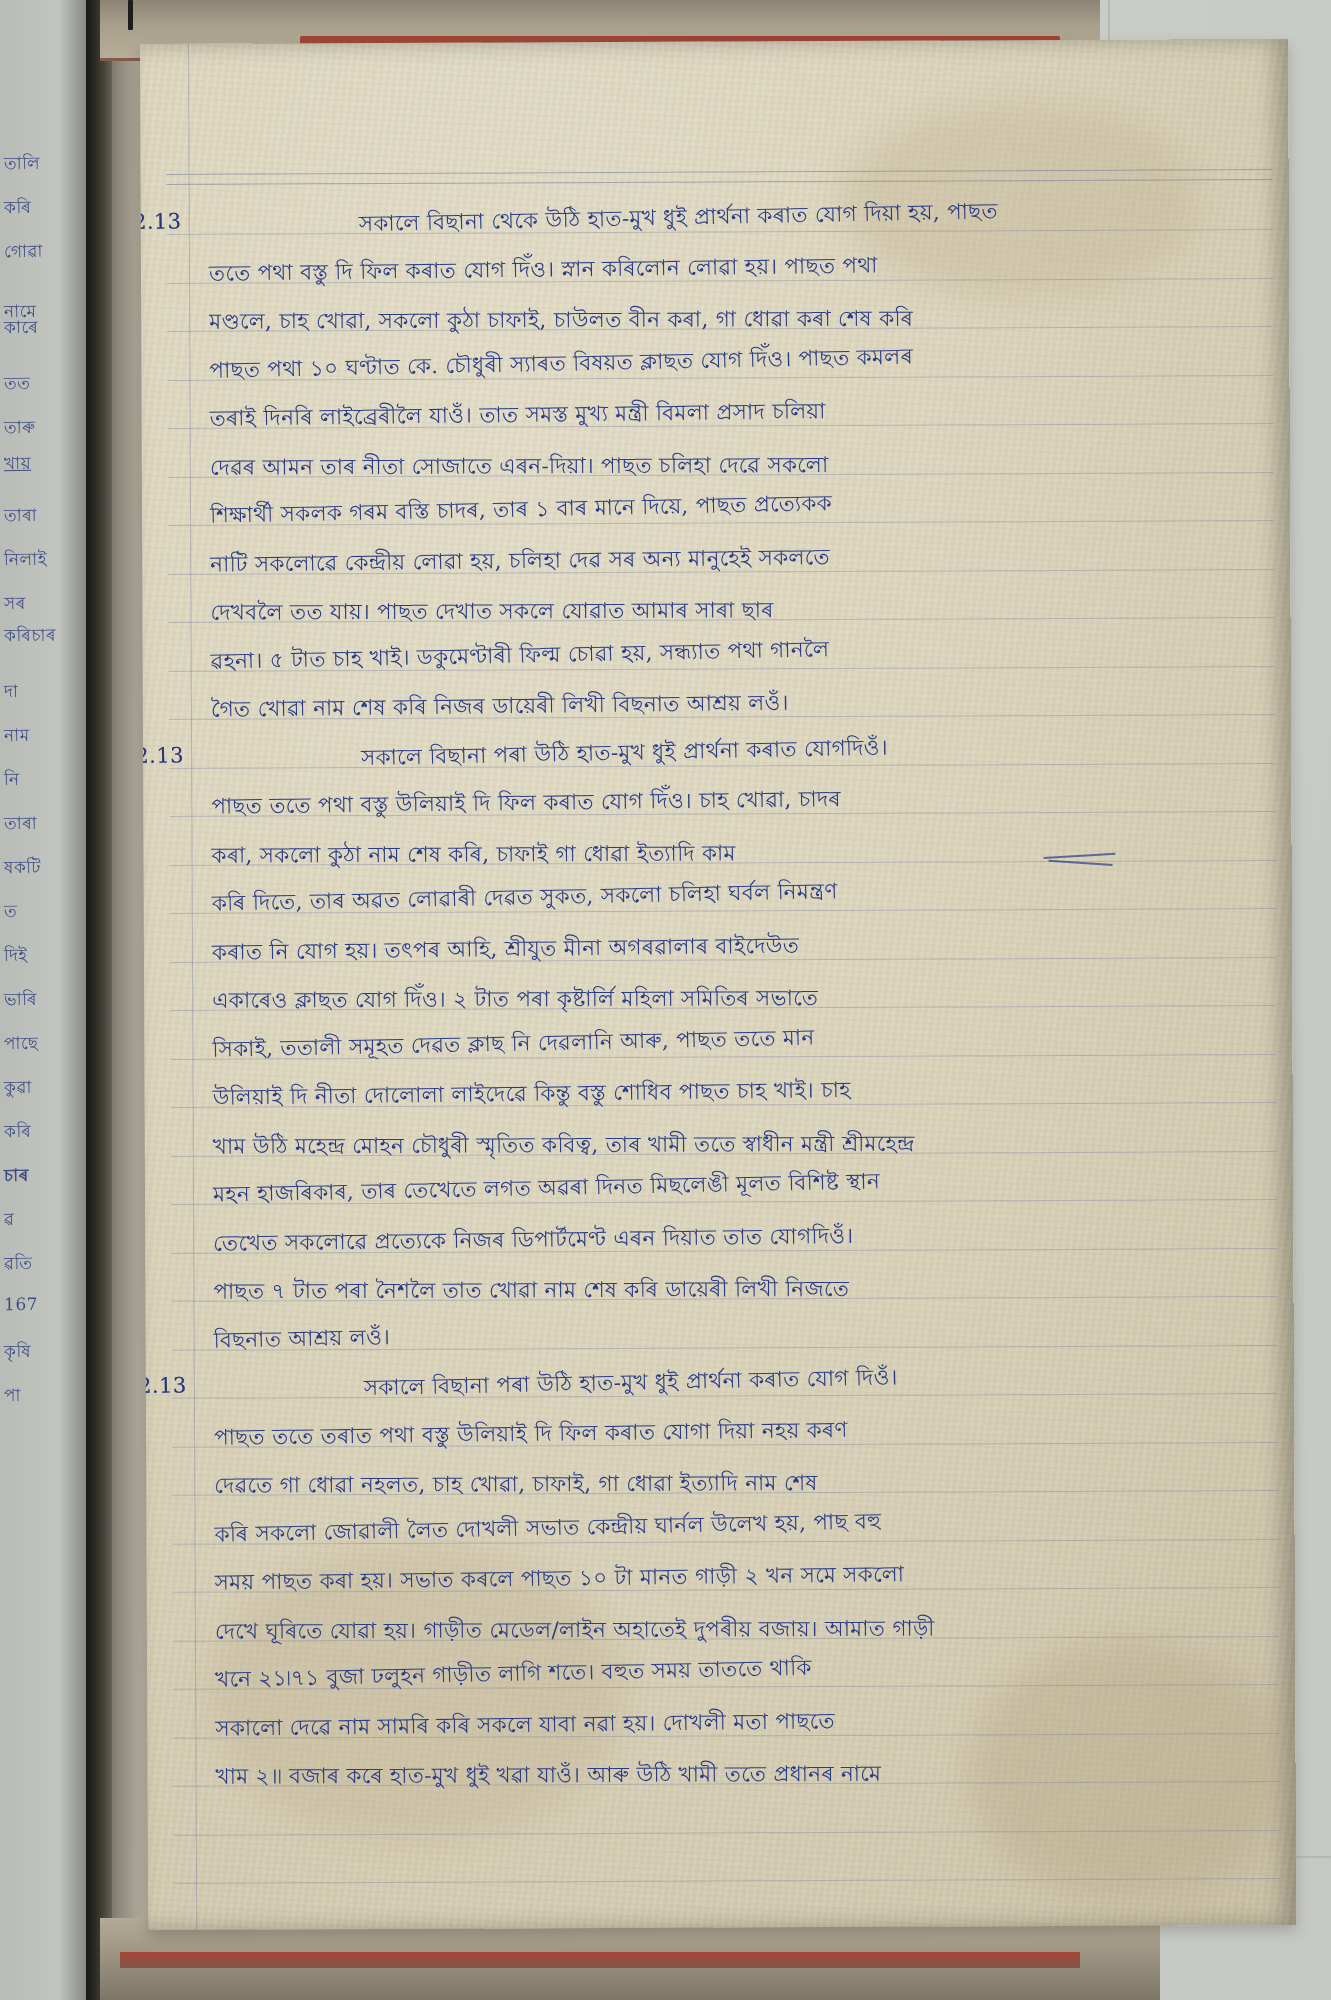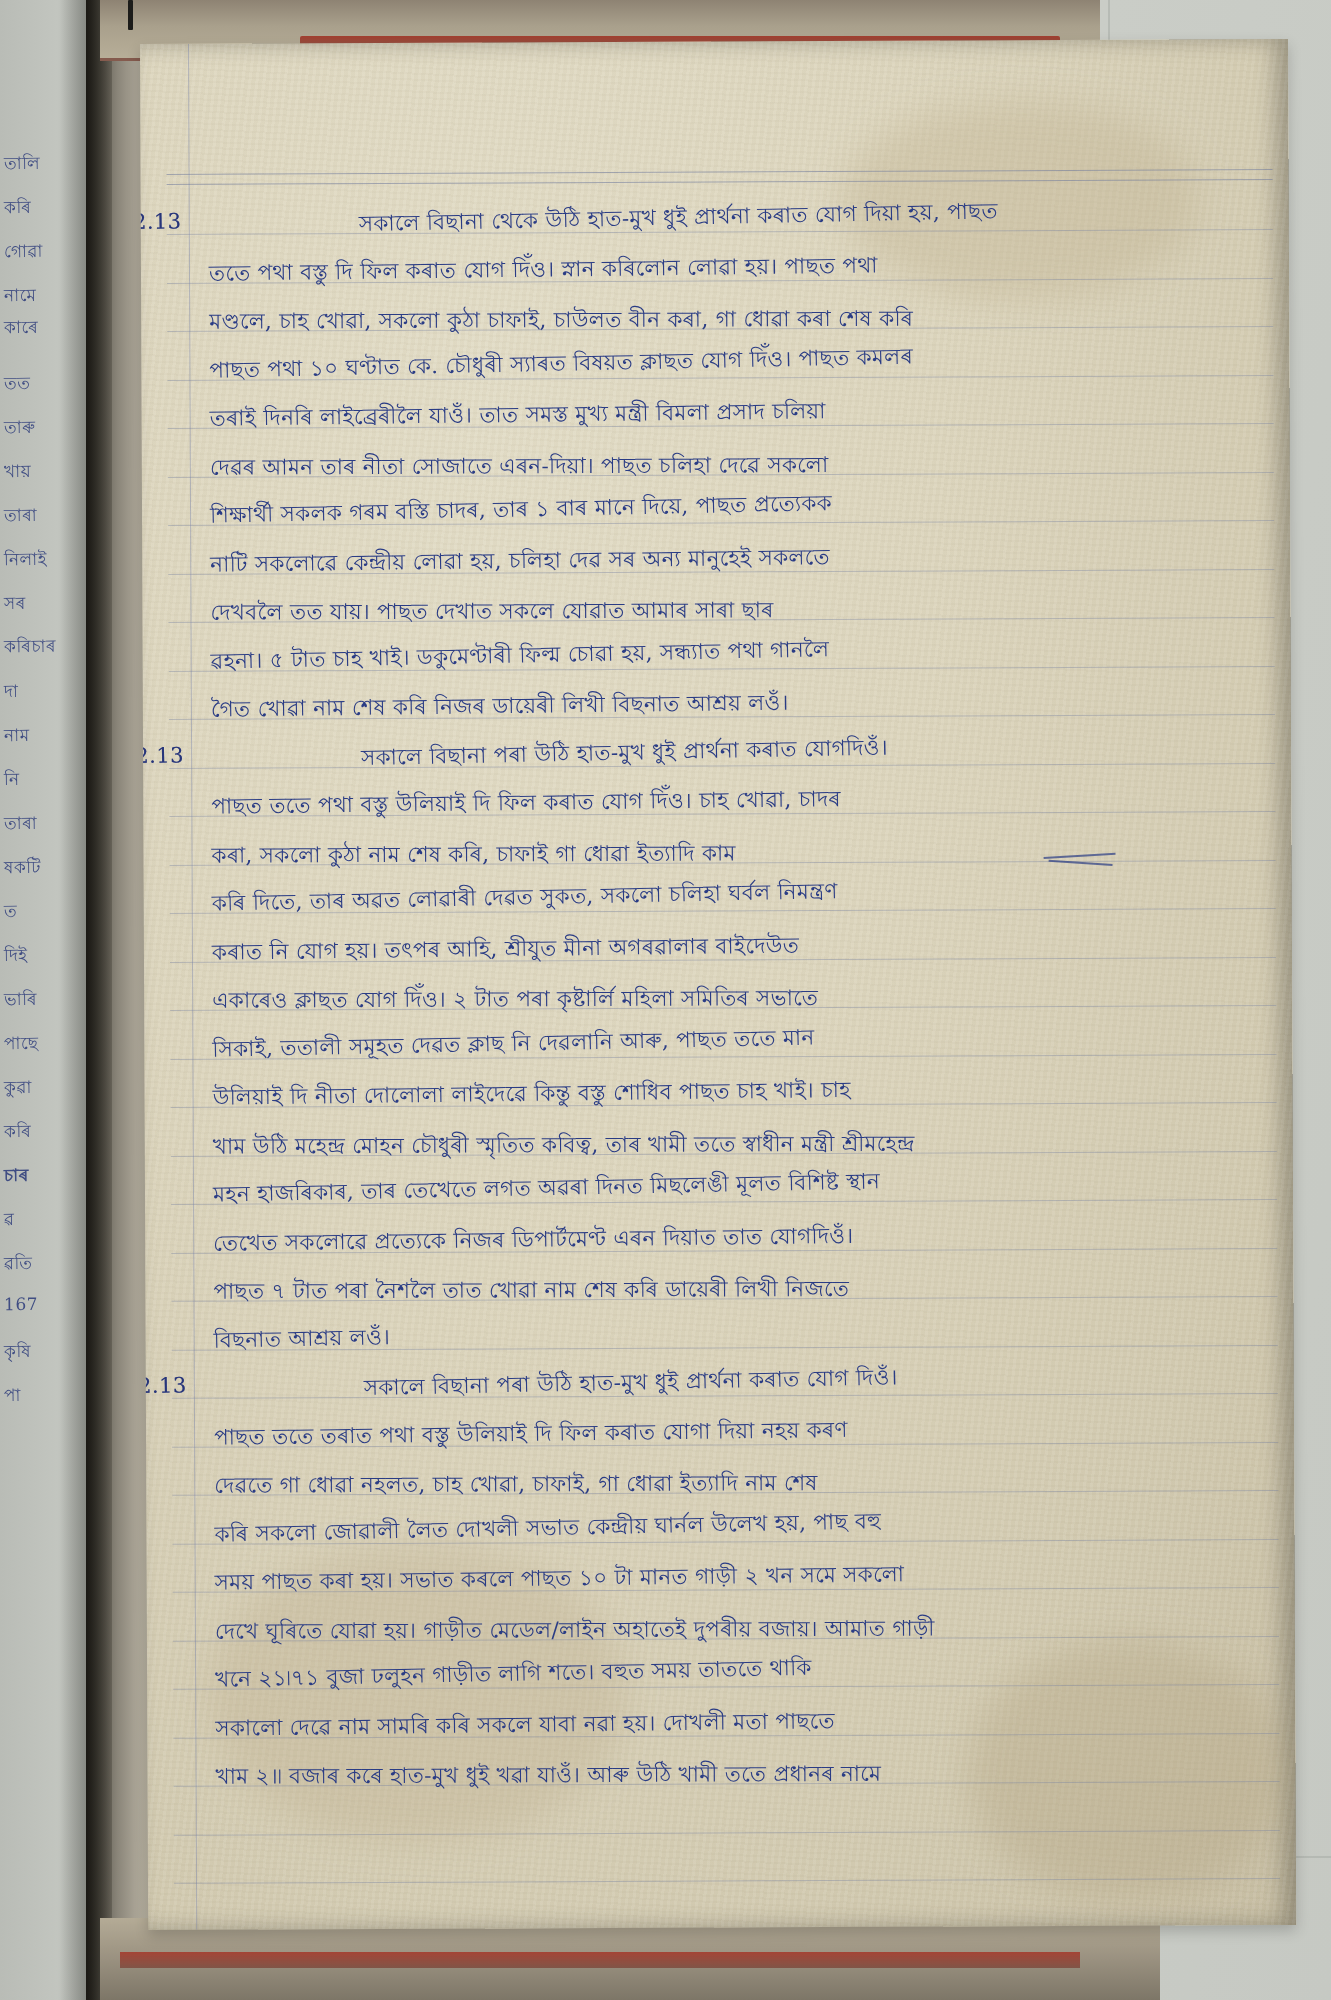--- a/index.html
+++ b/index.html
@@ -206,29 +206,29 @@
 <div id="page">
 
   <div class="surface-line" style="left:1108px; top:0; width:2px; height:2000px;"></div>
   <div class="surface-line" style="left:0; top:1856px; width:1331px; height:2px;"></div>
 
   <div class="cover-left"></div>
   <div class="prev-page" id="prev-page">
       <div class="prev-frag" style="top: 0px;">তালি</div>
       <div class="prev-frag" style="top: 44px;">কৰি</div>
       <div class="prev-frag" style="top: 88px;">গোৱা</div>
-      <div class="prev-frag" style="top: 132px;">নামে</div>
+      <div class="prev-frag" style="top: 148px;">নামে</div>
       <div class="prev-frag" style="top: 164px;">কাৰে</div>
       <div class="prev-frag" style="top: 220px;">তত</div>
       <div class="prev-frag" style="top: 264px;">তাৰু</div>
-      <div class="prev-frag" style="top: 308px;">খায়</div>
+      <div class="prev-frag" style="top: 300px; text-decoration: underline;">খায়</div>
       <div class="prev-frag" style="top: 352px;">তাৰা</div>
       <div class="prev-frag" style="top: 396px;">নিলাই</div>
       <div class="prev-frag" style="top: 440px;">সৰ</div>
-      <div class="prev-frag" style="top: 483px; text-align: center;">কৰিচাৰ</div>
+      <div class="prev-frag" style="top: 472px; text-align: center;">কৰিচাৰ</div>
       <div class="prev-frag" style="top: 528px;">দা</div>
       <div class="prev-frag" style="top: 572px;">নাম</div>
       <div class="prev-frag" style="top: 616px;">নি</div>
       <div class="prev-frag" style="top: 660px;">তাৰা</div>
       <div class="prev-frag" style="top: 704px;">ষকটি</div>
       <div class="prev-frag" style="top: 748px;">ত</div>
       <div class="prev-frag" style="top: 792px;">দিই</div>
       <div class="prev-frag" style="top: 836px;">ভাৰি</div>
       <div class="prev-frag" style="top: 880px;">পাছে</div>
       <div class="prev-frag" style="top: 924px;">কুৱা</div>

